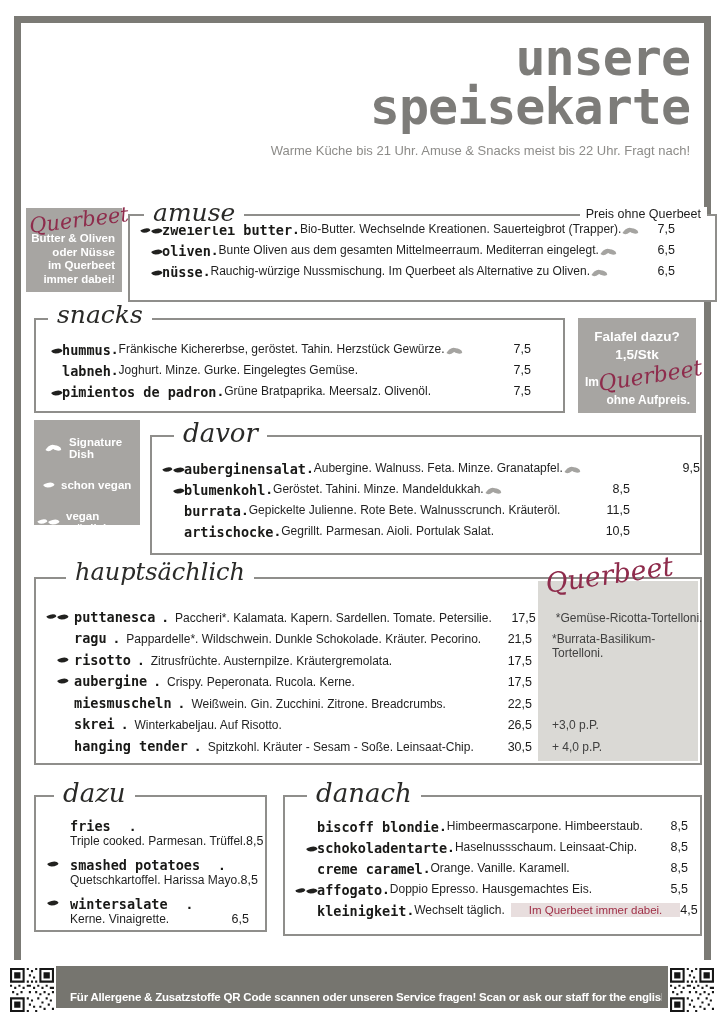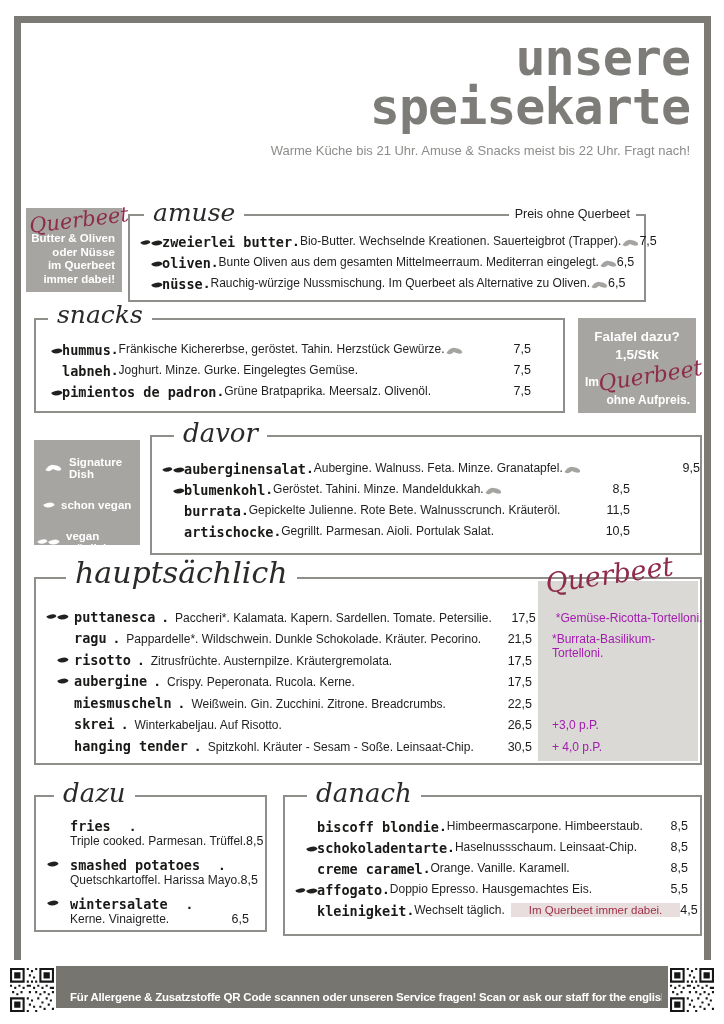--- a/index.html
+++ b/index.html
@@ -42,21 +42,21 @@
             font-weight:bold;line-height:13.5px;}
   
   .fl-line{position:absolute;width:100%;text-align:center;font-weight:bold;font-size:13.5px;}
   
   .lg-item{display:flex;align-items:center;gap:7px;font-size:11.5px;font-weight:bold;margin:13px 0 0 10px;}
   
   .hcol{position:absolute;top:2px;bottom:2px;right:2px;width:160px;background:#dad9d5;}
   .hrow{position:relative;display:flex;align-items:baseline;gap:6px;padding-left:6px;margin:3.5px 0;height:18px;}
   .hmain{flex:1;display:flex;align-items:baseline;gap:6px;}
   .hpr{width:38px;text-align:right;font-size:12.5px;color:#1b1b1b;}
-  .hextra{width:162px;min-width:162px;padding-left:14px;font-size:12px;color:#a21caf;box-sizing:border-box;}
+  .hextra{width:162px;min-width:162px;padding-left:14px;font-size:12px;color:#404040;box-sizing:border-box;}
   
   .dz-item{position:relative;padding-left:24px;margin:5px 0 8px 0;}
   .dz-ic{position:absolute;left:2px;top:4px;display:flex;gap:2px;}
   .dz-nameline{display:flex;align-items:baseline;gap:18px;height:16px;}
   .dz-descline{display:flex;align-items:baseline;height:15px;}
   .dz-descline .pr{margin-right:6px;}
   
   .badge{background:#e8dede;color:#a03048;font-size:11.5px;padding:1px 18px;margin-left:6px;white-space:nowrap;}
   
   .fband{position:absolute;left:56px;top:966px;width:612px;height:42px;background:#76756f;box-sizing:border-box;
@@ -83,21 +83,21 @@
   <div class="graybox" style="left:26px;top:208px;width:96px;height:84px;">
     <div class="qb-script" style="position:absolute;left:3px;top:0px;font-size:21px;transform:rotate(-7deg);">Querbeet</div>
     <div class="qb-lines">
       <div>Butter &amp; Oliven</div>
       <div>oder Nüsse</div>
       <div>im Querbeet</div>
       <div>immer dabei!</div>
     </div>
   </div>
 
-  <div class="mbox" style="left:128px;top:214px;width:518px;height:88px;padding-top:14px;">
+  <div class="mbox" style="left:128px;top:214px;width:589px;height:88px;padding-top:2px;">
     <div class="boxtitle script" style="top:-16px;left:14px;">amuse</div>
     <div class="pricenote">Preis ohne Querbeet</div>
     <div class="row">
       <span class="ic">
           <span class="leaf sm"></span>
           <span class="leaf"></span>
         </span>
       <span class="nm">zweierlei butter</span>
       <span class="dot">.</span>
       <span class="ds">Bio-Butter. Wechselnde Kreationen. Sauerteigbrot (Trapper).</span>
@@ -169,21 +169,21 @@
   </div>
 
   <div class="graybox" style="left:578px;top:318px;width:118px;height:95px;">
     <div class="fl-line" style="top:11px;">Falafel dazu?</div>
     <div class="fl-line" style="top:29px;">1,5/Stk</div>
     <div style="position:absolute;left:7px;top:57px;font-size:12px;font-weight:bold;">Im</div>
     <div class="qb-script" style="position:absolute;left:20px;top:45px;font-size:22px;transform:rotate(-9deg);">Querbeet</div>
     <div style="position:absolute;right:6px;bottom:6px;font-size:12px;font-weight:bold;">ohne Aufpreis.</div>
   </div>
 
-  <div class="graybox" style="left:34px;top:440px;width:106px;height:105px;">
+  <div class="graybox" style="left:34px;top:420px;width:106px;height:105px;">
     <div class="lg-item" style="margin-top:16px;">
       <span class="sig w">
           <i></i>
           <i></i>
         </span>
       <span>Signature Dish</span>
     </div>
     <div class="lg-item" style="margin-top:19px;">
       <span class="leaf w"></span>
       <span>schon vegan</span>
@@ -237,21 +237,21 @@
       <span class="ic"></span>
       <span class="nm">artischocke</span>
       <span class="dot">.</span>
       <span class="ds">Gegrillt. Parmesan. Aioli. Portulak Salat.</span>
       <span class="pr" style="margin-right:70px;">10,5</span>
     </div>
   </div>
 
   <div class="mbox" style="left:34px;top:577px;width:668px;height:188px;padding-top:26px;">
     <div class="hcol"></div>
-    <div class="boxtitle script" style="top:-22px;left:30px;font-size:30px;line-height:31px;">hauptsächlich</div>
+    <div class="boxtitle script" style="top:-22px;left:30px;font-size:24px;line-height:31px;">hauptsächlich</div>
     <div class="qb-script" style="position:absolute;right:26px;top:-20px;font-size:27px;transform:rotate(-8deg);z-index:3;">Querbeet</div>
 
     <div class="hrow">
       <div class="hmain">
         <span class="ic">
             <span class="leaf sm"></span>
             <span class="leaf"></span>
           </span>
         <span class="nm">puttanesca</span>
         <span class="dot">.</span>

